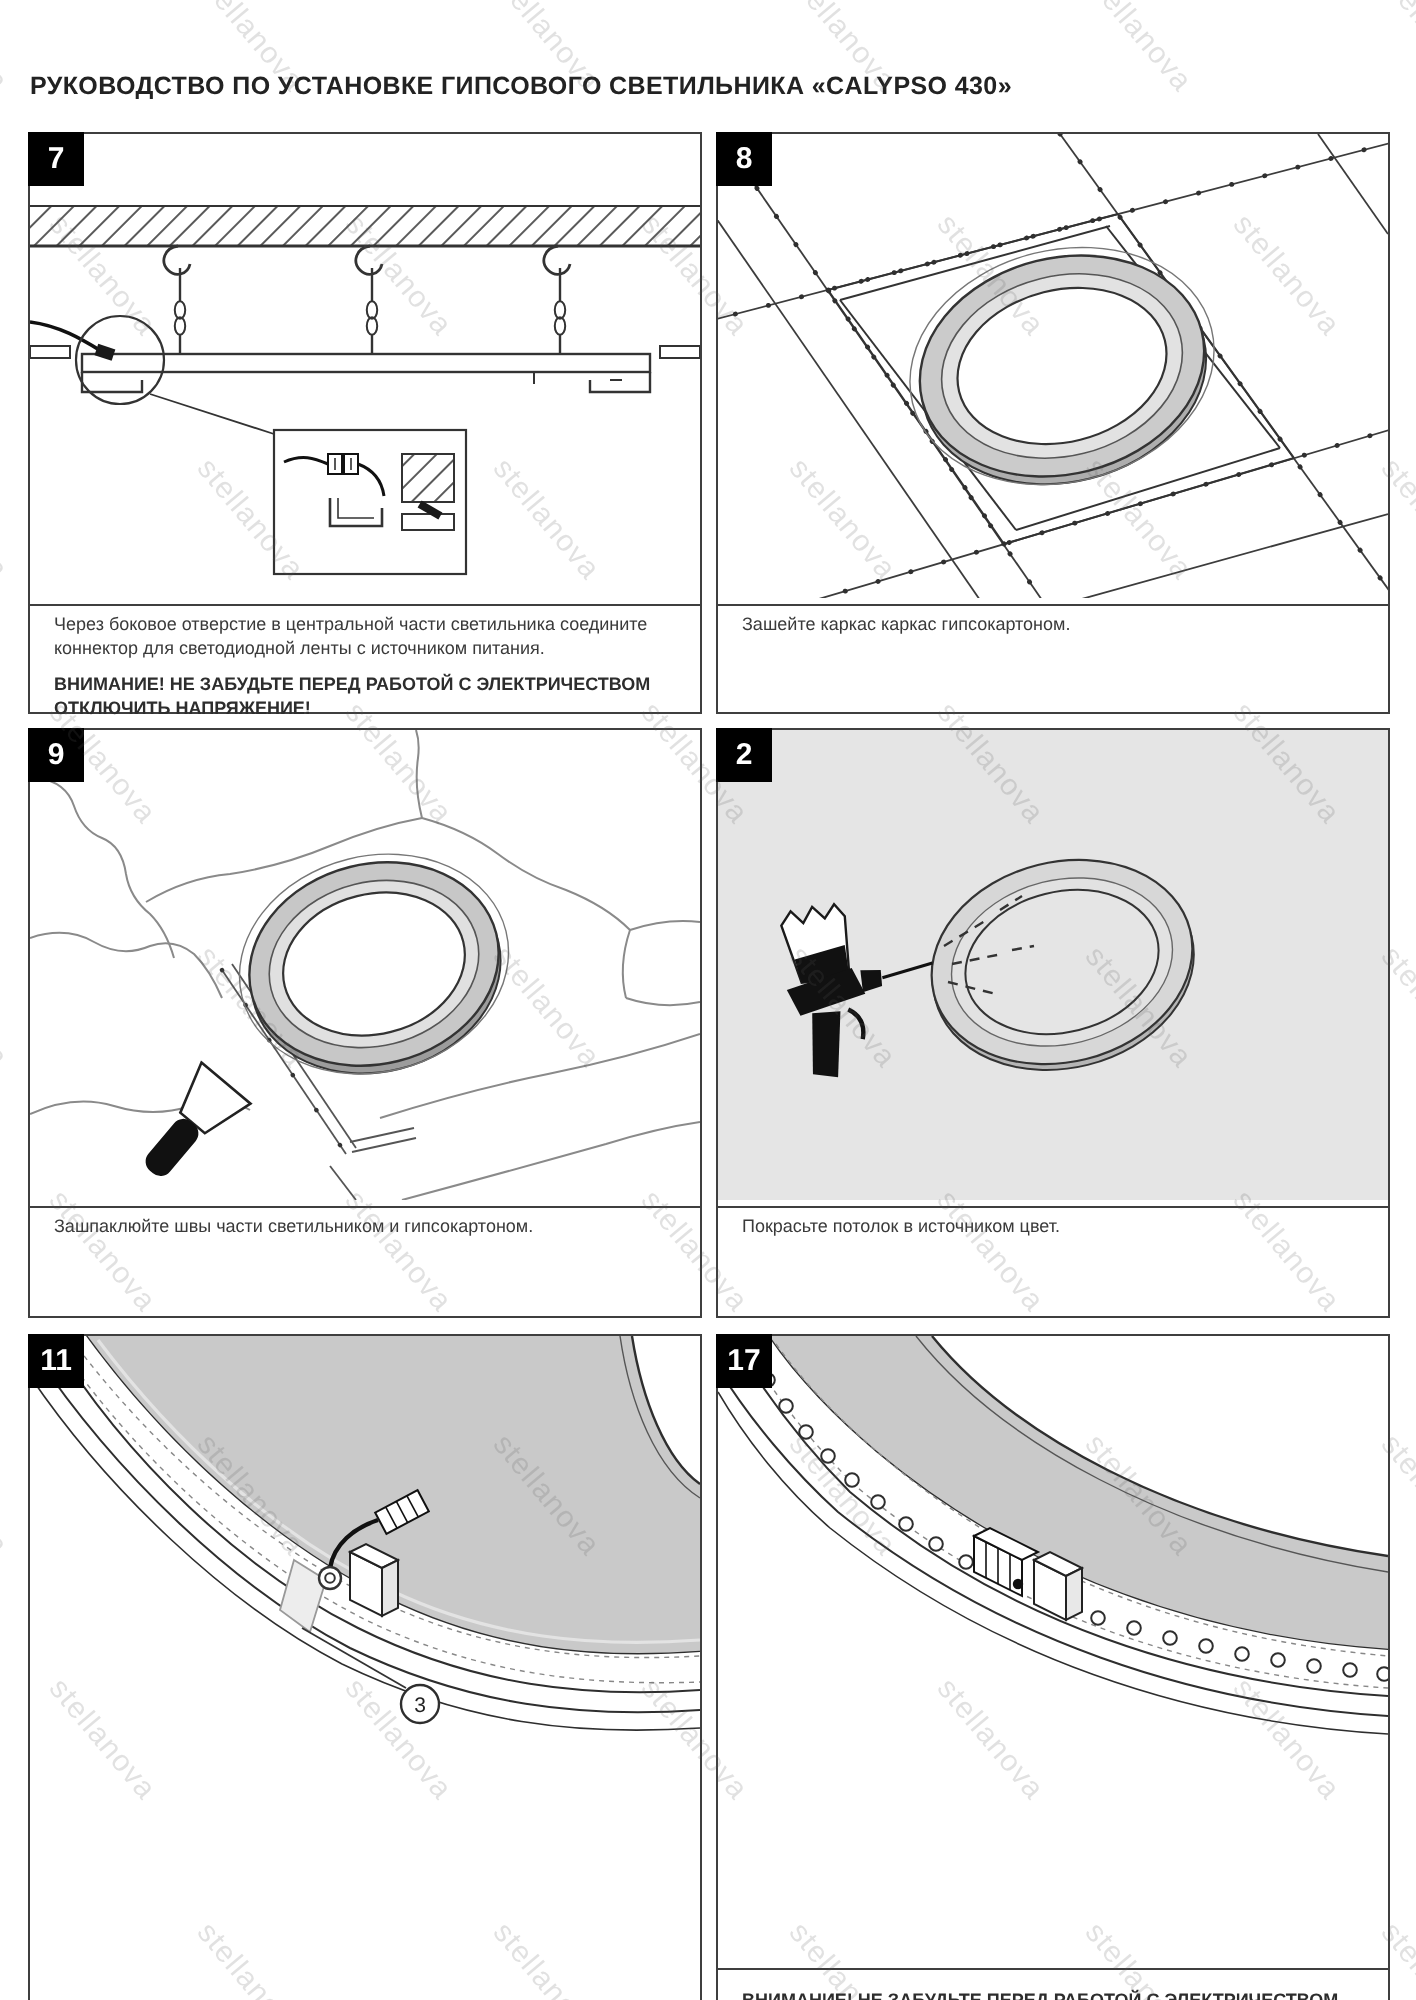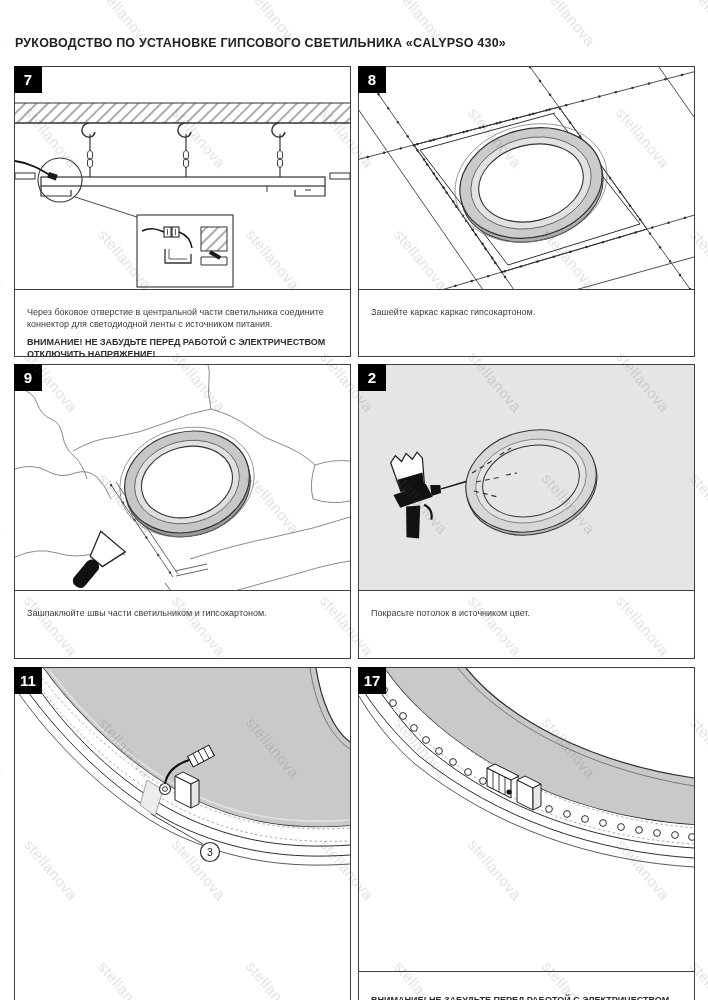--- a/index.html
+++ b/index.html
@@ -9,21 +9,21 @@
          font-size:12.5px;font-weight:700;letter-spacing:.2px;color:#222;}
   .panel{position:absolute;width:337px;background:#fff;border:1px solid #3f3f3f;box-sizing:border-box;}
   .r1{top:66px;height:291px;}  .r2{top:364px;height:295px;}  .r3{top:667px;height:392px;}
   .c1{left:14px;}  .c2{left:358px;}
   .illus{position:absolute;left:0;top:0;right:0;overflow:hidden;}
   .r1 .illus{height:232px;} .r2 .illus{height:235px;} .r3 .illus{height:241px;}
   .illus svg{display:block;width:100%;height:100%;}
   .badge{position:absolute;left:-1px;top:-1px;width:28px;height:27px;background:#000;color:#fff;
          font-size:15px;font-weight:700;display:flex;align-items:center;justify-content:center;z-index:3;}
   .cap{position:absolute;left:0;right:0;bottom:0;border-top:1px solid #3f3f3f;
-       padding:16px 12px 0 12px;background:#fff;margin-top:27px;}
+       padding:3px 12px 0 12px;background:#fff;margin-top:27px;}
   .r1 .cap{height:50px;} .r2 .cap{height:51px;} .r3 .cap{height:70px;}
   .cap p{margin:0;font-size:9px;line-height:12px;color:#3a3a3a;}
   .cap p.warn{font-weight:700;margin-top:6px;color:#2d2d2d;}
   .wm-layer{position:absolute;inset:0;z-index:5;pointer-events:none;overflow:hidden;}
   .wm{position:absolute;font-size:15px;letter-spacing:.6px;color:rgba(90,90,90,.18);
       transform:rotate(50deg);transform-origin:left top;white-space:nowrap;}
 </style>
 </head>
 <body>
 

